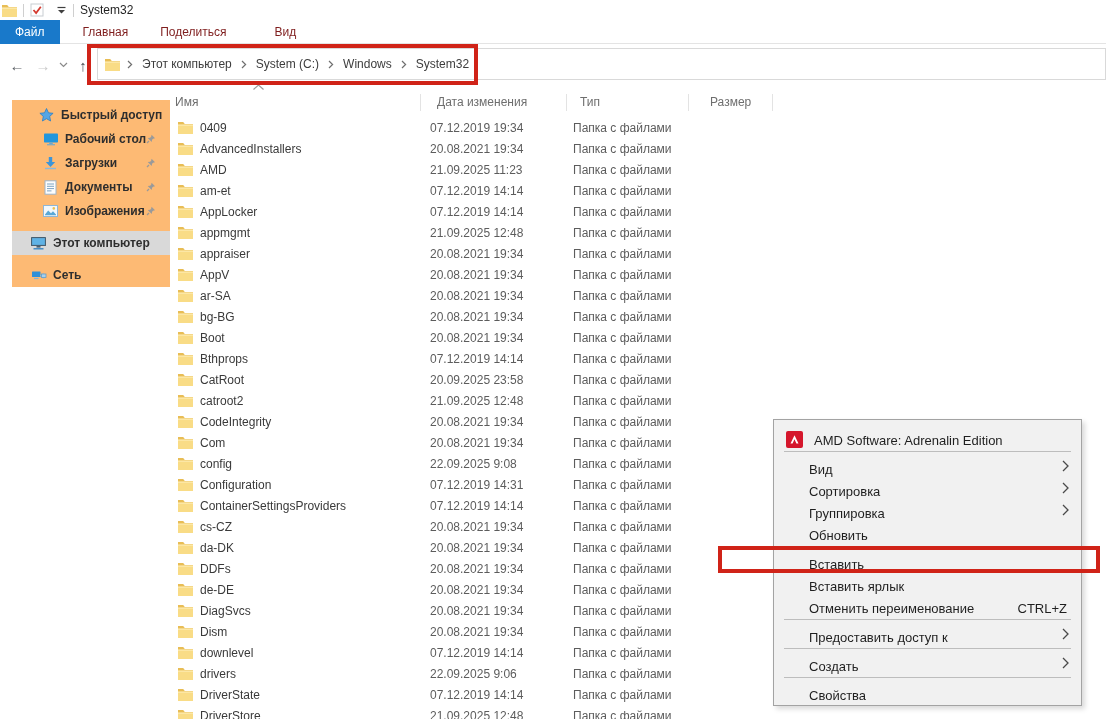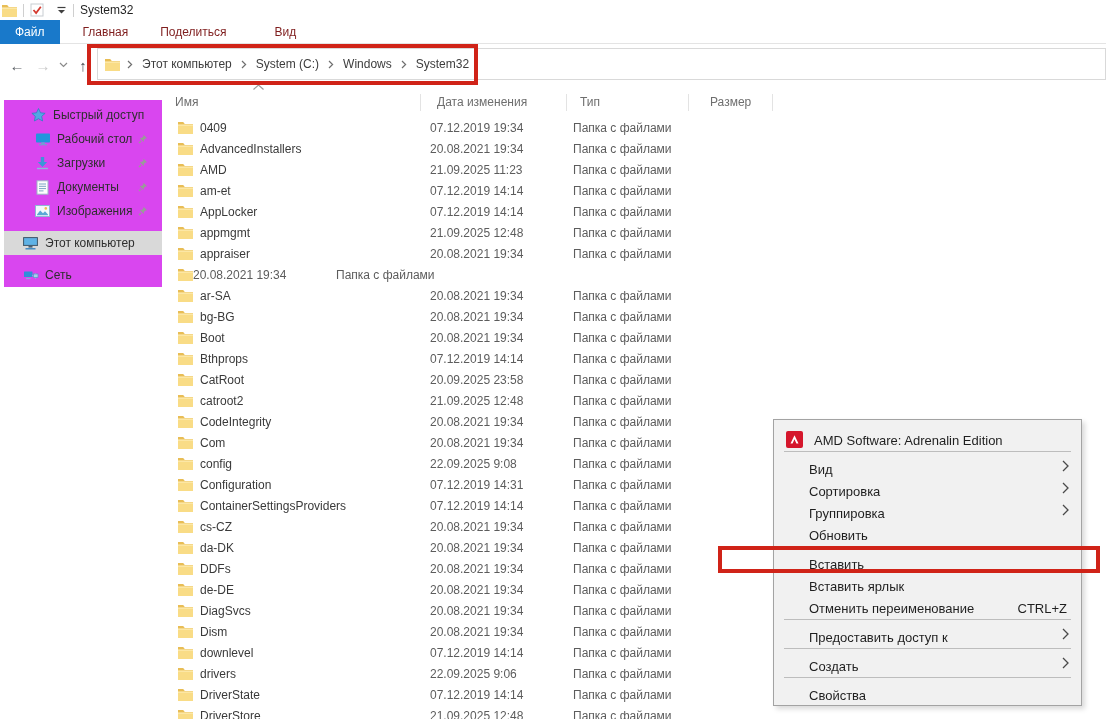--- a/index.html
+++ b/index.html
@@ -49,21 +49,21 @@
 
   
   .files { position:absolute; top:117px; left:160px; right:0; bottom:0; overflow:hidden; }
   .frow { height:21px; display:flex; align-items:center; }
   .frow .ficon { margin-left:18px; width:15px; }
   .frow .fname { margin-left:7px; width:230px; font-size:12px; color:#3a3a3a; white-space:nowrap; overflow:hidden; }
   .frow .fdate { width:143px; font-size:12px; color:#5c5c5c; white-space:nowrap; }
   .frow .ftype { font-size:12px; color:#5c5c5c; white-space:nowrap; }
 
   
-  .sidebar { position:absolute; top:100px; left:4px; width:158px; background:#d946ef; }
+  .sidebar { position:absolute; top:100px; left:12px; width:158px; background:#fdba74;font-weight:bold; }
   .side-item { position:relative; height:24px; display:flex; align-items:center; font-size:12px; color:#2e2e2e; cursor:default; }
   .side-item .sicon { width:17px; display:flex; justify-content:center; margin-right:6px; }
   .side-item.qa-root   { padding-left:26px; margin-top:3px; }
   .side-item.qa-child  { padding-left:30px; }
   .side-item.root-item { padding-left:18px; margin-top:8px; }
   .side-item.selected  { background:#d9d9d9; }
   .side-item .pin { position:absolute; right:14px; top:7px; }
   .side-label { white-space:nowrap; }
 
   
@@ -368,20 +368,21 @@
       <span class="ftype">Папка с файлами</span>
     </div>
     <div class="frow">
       <span class="ficon">
         <svg width="15" height="13" viewBox="0 0 15 13">
           <path d="M0 1h5.2l1.6 2H15v10H0z" fill="#e8bd55"></path>
           <path d="M0 3.6h15V13H0z" fill="#f9dc86"></path>
           <path d="M0 3.6h15v1H0z" fill="#fdeebb"></path>
         </svg>
       </span>
+      <span class="fname">AppV</span>
       <span class="fdate">20.08.2021 19:34</span>
       <span class="ftype">Папка с файлами</span>
     </div>
     <div class="frow">
       <span class="ficon">
         <svg width="15" height="13" viewBox="0 0 15 13">
           <path d="M0 1h5.2l1.6 2H15v10H0z" fill="#e8bd55"></path>
           <path d="M0 3.6h15V13H0z" fill="#f9dc86"></path>
           <path d="M0 3.6h15v1H0z" fill="#fdeebb"></path>
         </svg>

